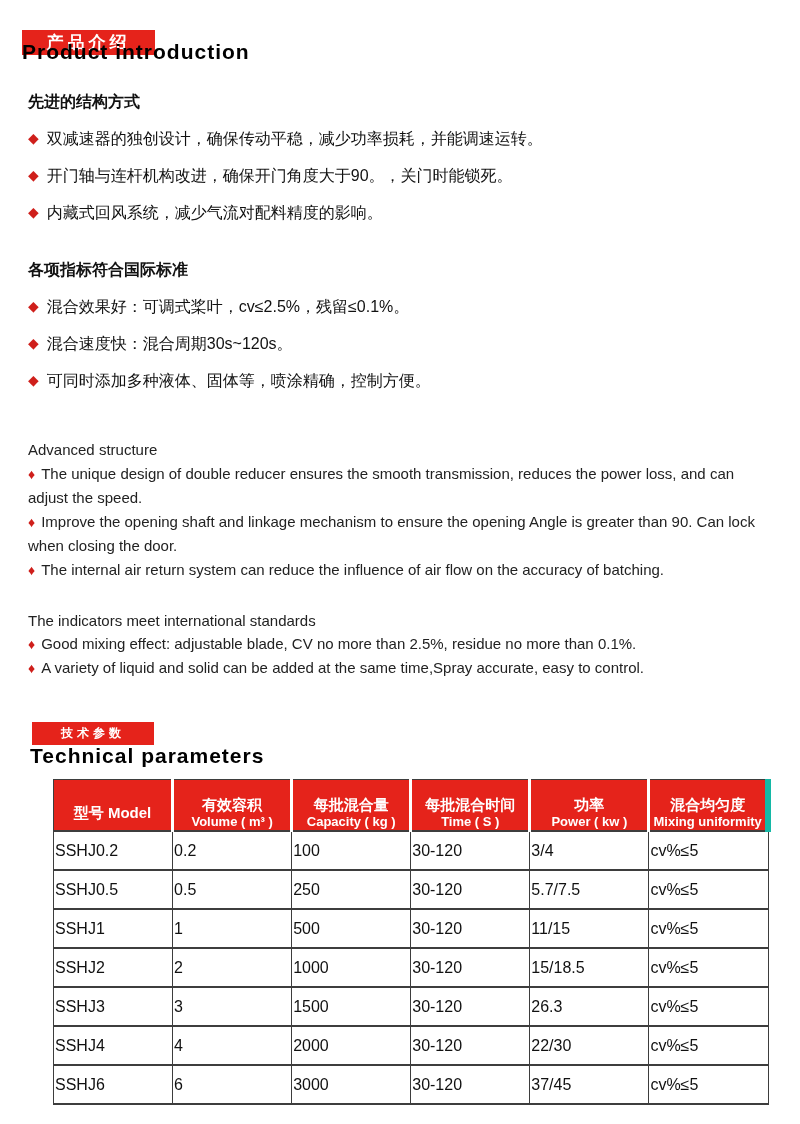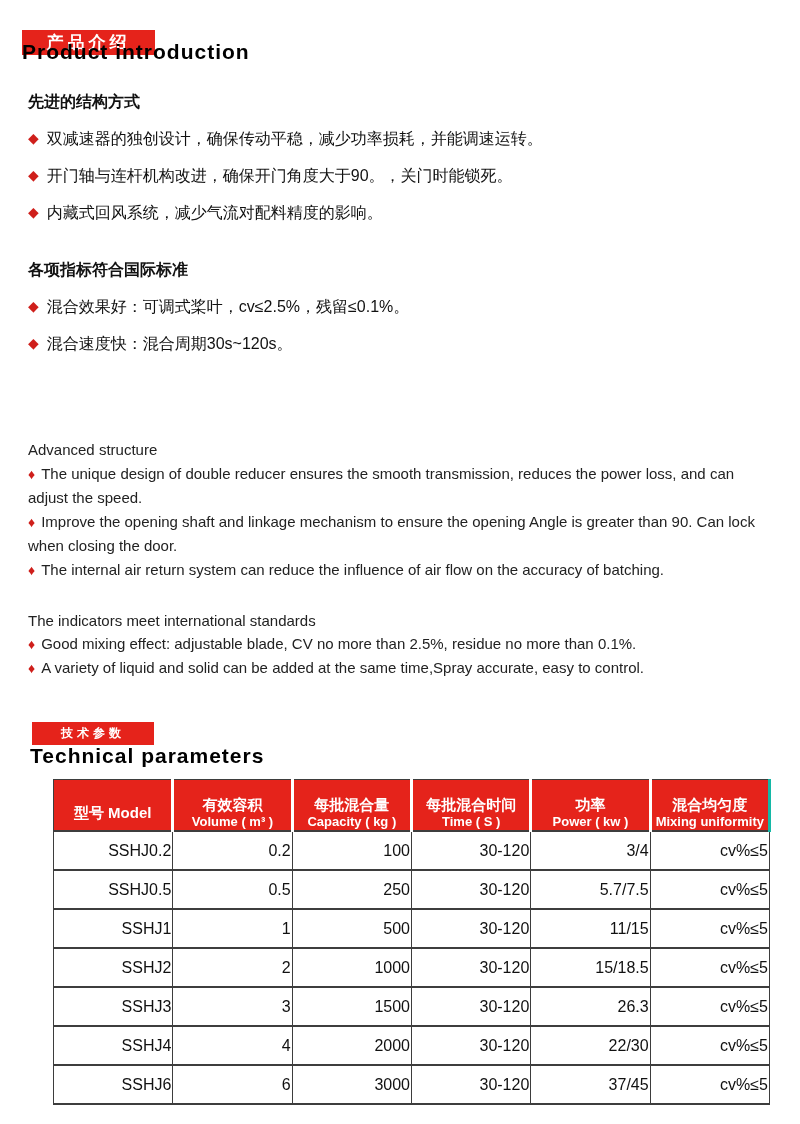--- a/index.html
+++ b/index.html
@@ -42,25 +42,25 @@
   #spec-table-wrap { position:absolute; left:53px; top:779px; width:718px; }
   table { width:100%; border-collapse:collapse; table-layout:fixed; }
   thead th {
     height:50px; background:#e5231b; color:#fff; padding:0;
     border-left:3px solid #ffffff;
     border-top:1px solid #3d3d3d;
     border-bottom:2px solid #3d3d3d;
     vertical-align:middle;
   }
   thead th:first-child { border-left:1px solid #3d3d3d; }
-  thead th:last-child  { border-right:3px solid #14b8a6; }
+  thead th:last-child  { border-right:6px solid #14b8a6; }
   .th-cn { display:block; font-size:15px; font-weight:bold; line-height:18px;margin-top:16px; }
   .th-en { display:block; font-size:13px; font-weight:bold; line-height:16px; }
   tbody td {
-    height:35px; text-align:right; vertical-align:middle;
+    height:35px; text-align:left; vertical-align:middle;
     font-size:16px; color:#111;
     border:1px solid #3d3d3d; border-bottom-width:2px;
     background:#fff;
   }
 </style>
 </head>
 <body>
 
 <div class="badge" id="intro-badge">产品介绍</div>
 <div class="big-title" id="intro-title">Product introduction</div>
@@ -69,20 +69,21 @@
   <p class="cn-heading">先进的结构方式</p>
   <p class="cn-bullet"><span class="dia-cn">◆</span><span>双减速器的独创设计，确保传动平稳，减少功率损耗，并能调速运转。</span></p>
   <p class="cn-bullet"><span class="dia-cn">◆</span><span>开门轴与连杆机构改进，确保开门角度大于90。，关门时能锁死。</span></p>
   <p class="cn-bullet"><span class="dia-cn">◆</span><span>内藏式回风系统，减少气流对配料精度的影响。</span></p>
 </div>
 
 <div class="cn-block" id="cn-standards">
   <p class="cn-heading">各项指标符合国际标准</p>
   <p class="cn-bullet"><span class="dia-cn">◆</span><span>混合效果好：可调式桨叶，cv≤2.5%，残留≤0.1%。</span></p>
   <p class="cn-bullet"><span class="dia-cn">◆</span><span>混合速度快：混合周期30s~120s。</span></p>
+  <p class="cn-bullet"><span class="dia-cn">◆</span><span>可同时添加多种液体、固体等，喷涂精确，控制方便。</span></p>
 </div>
 
 <div class="en-block" id="en-structure">
   <p class="en-heading">Advanced structure</p>
   <p class="en-bullet"><span class="dia-en">♦</span><span>The unique design of double reducer ensures the smooth transmission, reduces the power loss, and can adjust the speed.</span></p>
   <p class="en-bullet"><span class="dia-en">♦</span><span>Improve the opening shaft and linkage mechanism to ensure the opening Angle is greater than 90. Can lock when closing the door.</span></p>
   <p class="en-bullet"><span class="dia-en">♦</span><span>The internal air return system can reduce the influence of air flow on the accuracy of batching.</span></p>
 </div>
 
 <div class="en-block" id="en-standards">

